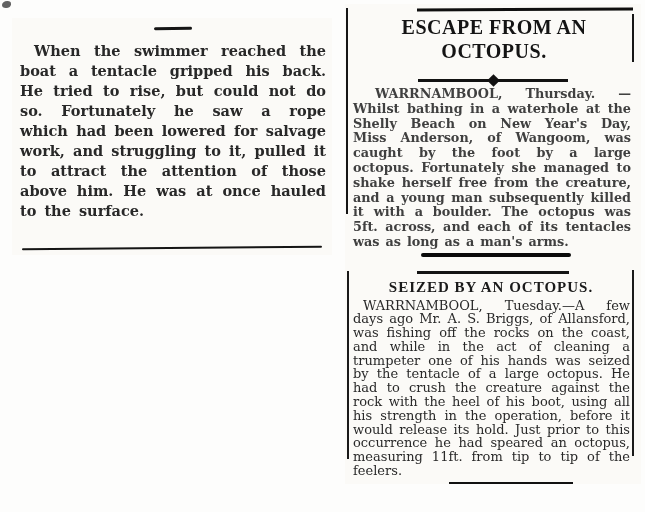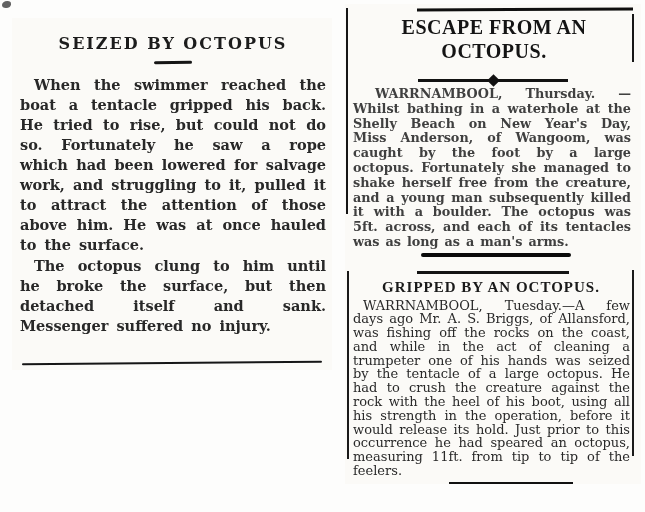--- a/index.html
+++ b/index.html
@@ -128,24 +128,22 @@
   }
 </style>
 </head>
 <body>
 
 <div class="page">
 
   <div class="scan-artifact"></div>
 
   <div class="clip-left">
-    <div class="title">SEIZED BY OCTOPUS</div>
     <div class="dash-rule"></div>
     <p>When the swimmer reached the boat a tentacle gripped his back. He tried to rise, but could not do so. Fortunately he saw a rope which had been lowered for salvage work, and struggling to it, pulled it to attract the attention of those above him. He was at once hauled to the surface.</p>
-    <p>The octopus clung to him until he broke the surface, but then detached itself and sank. Messenger suffered no injury.</p>
     <div class="end-rule-left"></div>
 
   </div>
 
   <div class="clip-tr">
     <div class="border-left"></div>
     <div class="border-right"></div>
     <div class="top-rule"></div>
     <div class="title">ESCAPE FROM AN OCTOPUS.</div>
     <div class="diamond-rule">
@@ -158,19 +156,19 @@
     <div class="caption caption-tr">
       <div>The Argus (Melbourne, Vic. : 1848-1954),</div>
       <div>Friday 3 January 1908, page 5</div>
     </div>
   </div>
 
   <div class="clip-br">
     <div class="border-left"></div>
     <div class="border-right"></div>
     <div class="top-rule"></div>
-    <div class="title">GRIPPED BY AN OCTOPUS.</div>
+    <div class="title">SEIZED BY AN OCTOPUS.</div>
     <p class="body">WARRNAMBOOL, Tuesday.—A few days ago Mr. A. S. Briggs, of Allansford, was fishing off the rocks on the coast, and while in the act of cleaning a trumpeter one of his hands was seized by the tentacle of a large octopus. He had to crush the creature against the rock with the heel of his boot, using all his strength in the operation, before it would release its hold. Just prior to this occurrence he had speared an octopus, measuring 11ft. from tip to tip of the feelers.</p>
     <div class="end-rule-br"></div>
 
   </div>
 
 </div>
 
 </body></html>

